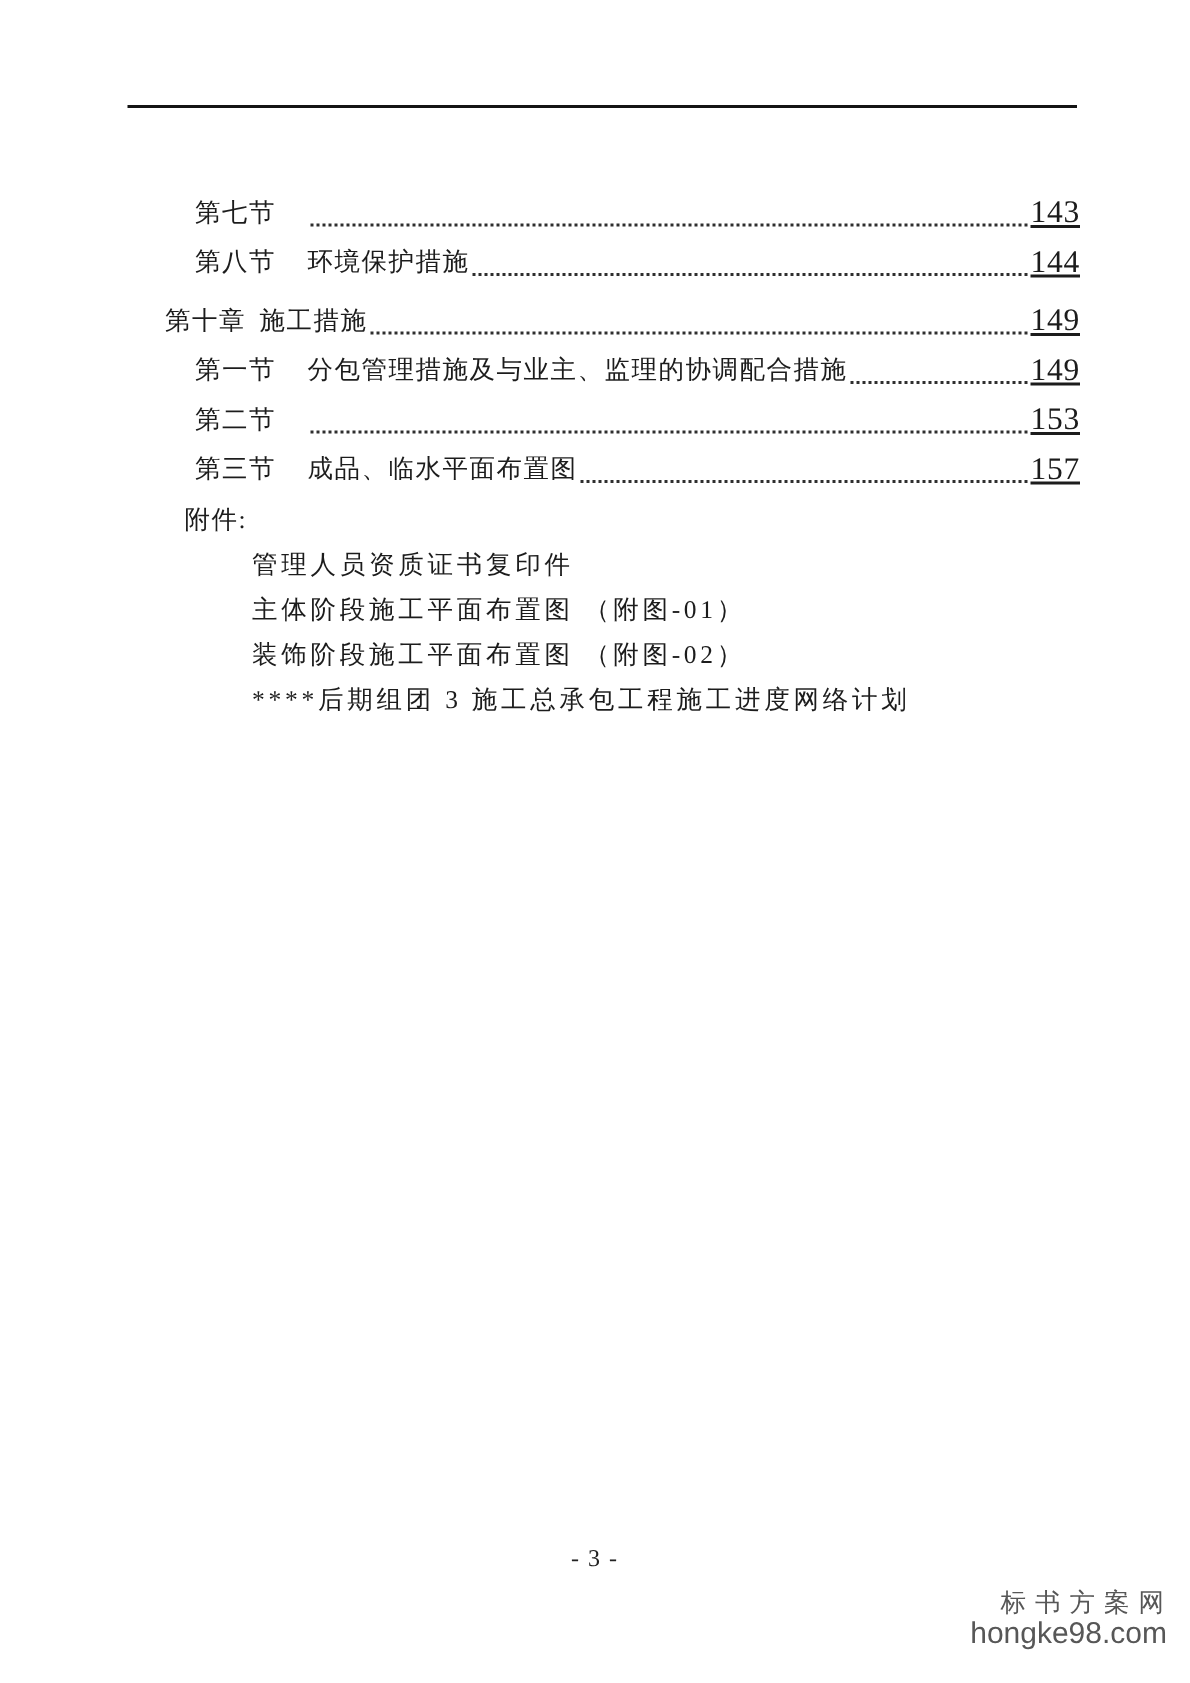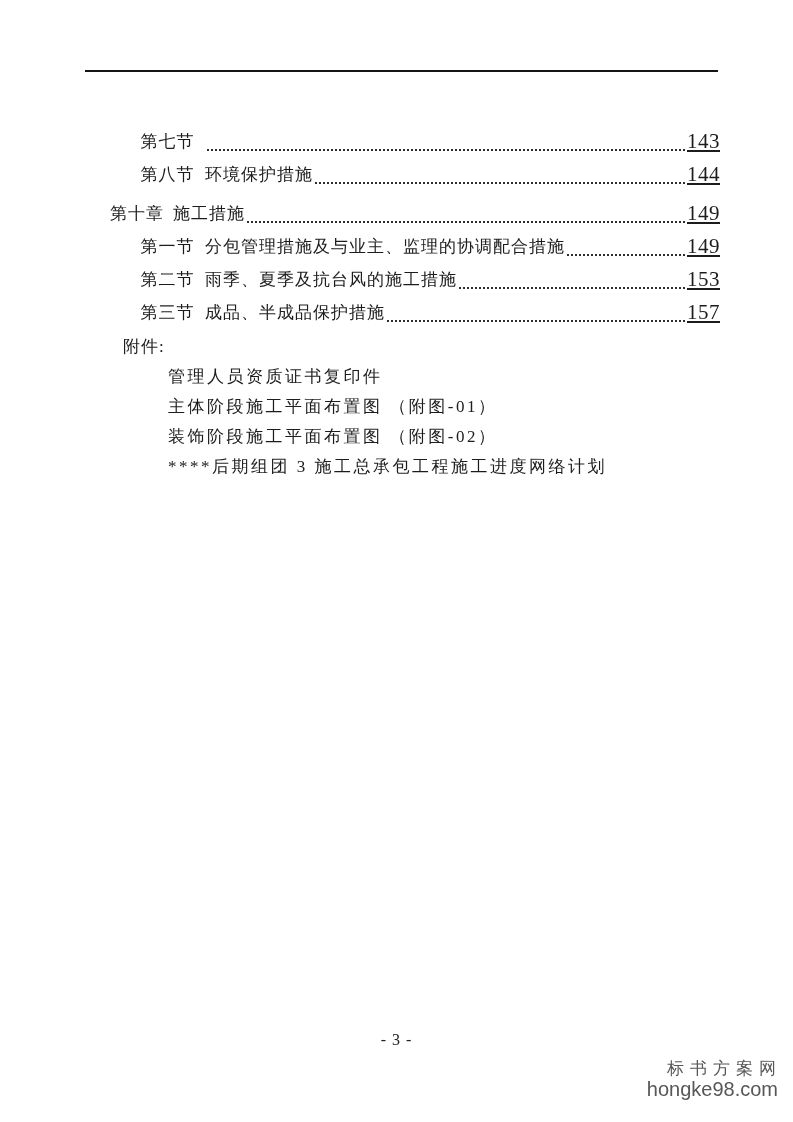--- a/index.html
+++ b/index.html
@@ -30,21 +30,21 @@
     top: 125px;
     width: 635px;
   }
   .toc-row {
     display: flex;
     align-items: center;
     height: 33px;
     font-size: 17px;
     white-space: nowrap;
   }
-  .toc-row.section { padding-left: 45px; text-align: center; }
+  .toc-row.section { padding-left: 45px; }
   .toc-row.chapter { padding-left: 25px; margin-top: 6px; }
   .toc-row.section .toc-label {
     width: 75px;
     flex: 0 0 75px;
     letter-spacing: 1px;
   }
   .toc-row.chapter .toc-label {
     margin-right: 9px;
     letter-spacing: 1px;
   }
@@ -139,27 +139,26 @@
           <span class="toc-page">149</span>
         </div>
         <div class="toc-row section">
           <span class="toc-label">第一节</span>
           <span class="toc-title">分包管理措施及与业主、监理的协调配合措施</span>
           <span class="toc-dots"></span>
           <span class="toc-page">149</span>
         </div>
         <div class="toc-row section">
           <span class="toc-label">第二节</span>
-          <span class="toc-title">雨季、夏季及抗台风的施工措施</span>
           <span class="toc-dots"></span>
           <span class="toc-page">153</span>
         </div>
         <div class="toc-row section">
           <span class="toc-label">第三节</span>
-          <span class="toc-title">成品、半成品保护措施</span>
+          <span class="toc-title">成品、临水平面布置图</span>
           <span class="toc-dots"></span>
           <span class="toc-page">157</span>
         </div>
       </div>
 
     <div class="attachments">
       <div class="attach-heading">附件:</div>
       <div>
           <div class="attach-item">管理人员资质证书复印件</div>
           <div class="attach-item">主体阶段施工平面布置图 （附图-01）</div>

